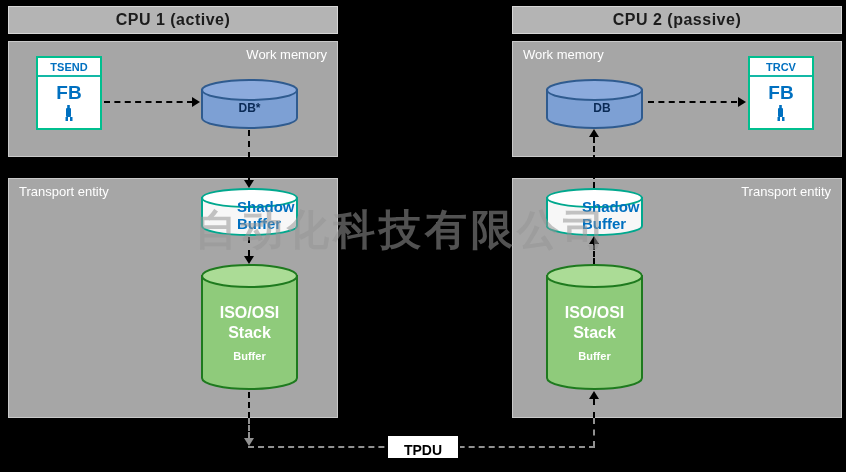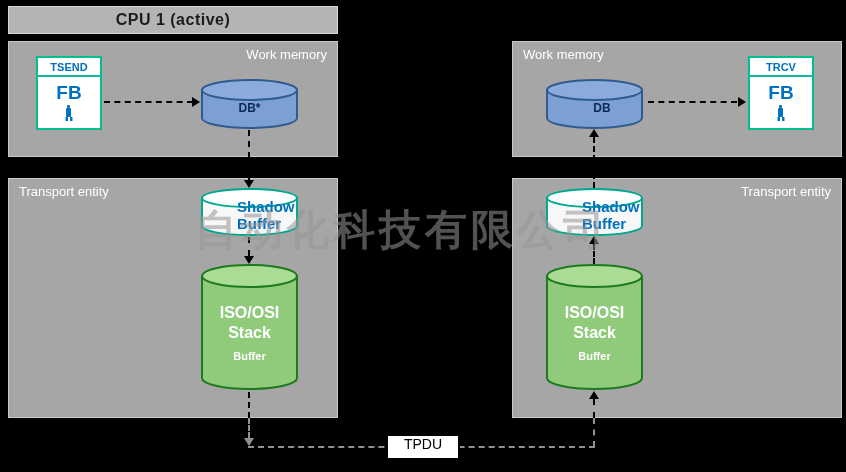--- a/index.html
+++ b/index.html
@@ -36,36 +36,39 @@
   .hdash { position:absolute; height:0; border-top:2px dashed #000; z-index:1; }
   .vdash.gray { border-left-color:#919191; }
   .hdash.gray { border-top-color:#919191; }
   .ah { position:absolute; width:0; height:0; }
   .ah-down  { border-left:5px solid transparent; border-right:5px solid transparent; border-top:8px solid #000; }
   .ah-up    { border-left:5px solid transparent; border-right:5px solid transparent; border-bottom:8px solid #000; }
   .ah-right { border-top:5px solid transparent; border-bottom:5px solid transparent; border-left:8px solid #000; }
   .ah-down.gray { border-top-color:#919191; }
   .tpdu {
     position:absolute; left:386px; top:434px; width:74px; height:26px; background:#ffffff;
-    border:2px solid #000000; display:flex; align-items:flex-start; justify-content:center;
-    font-size:14px; font-weight:normal; color:#000000; z-index:4;
+    border:2px solid #000000; display:flex; align-items:flex-end; justify-content:center;
+    font-size:14px; font-weight:bold; color:#000000; z-index:4;
   }
   .watermark {
     position:absolute; left:195px; top:202px; font-size:42px; font-weight:bold;
     color:rgba(150,150,150,.55); letter-spacing:4px; white-space:nowrap; z-index:5;
     pointer-events:none;
   }
 </style>
 </head>
 <body>
 
 <div class="stage">
 
   <div class="hdr" style="left:8px;top:6px;">
     <span>CPU 1  (active)</span>
+  </div>
+  <div class="hdr" style="left:512px;top:6px;">
+    <span>CPU 2  (passive)</span>
   </div>
 
   <div class="panel" style="left:8px;top:41px;height:116px;">
     <div class="panel-label" style="right:10px;">Work memory</div>
   </div>
   <div class="panel" style="left:512px;top:41px;height:116px;">
     <div class="panel-label" style="left:10px;">Work memory</div>
   </div>
 
   <div class="panel" style="left:8px;top:178px;height:240px;">

